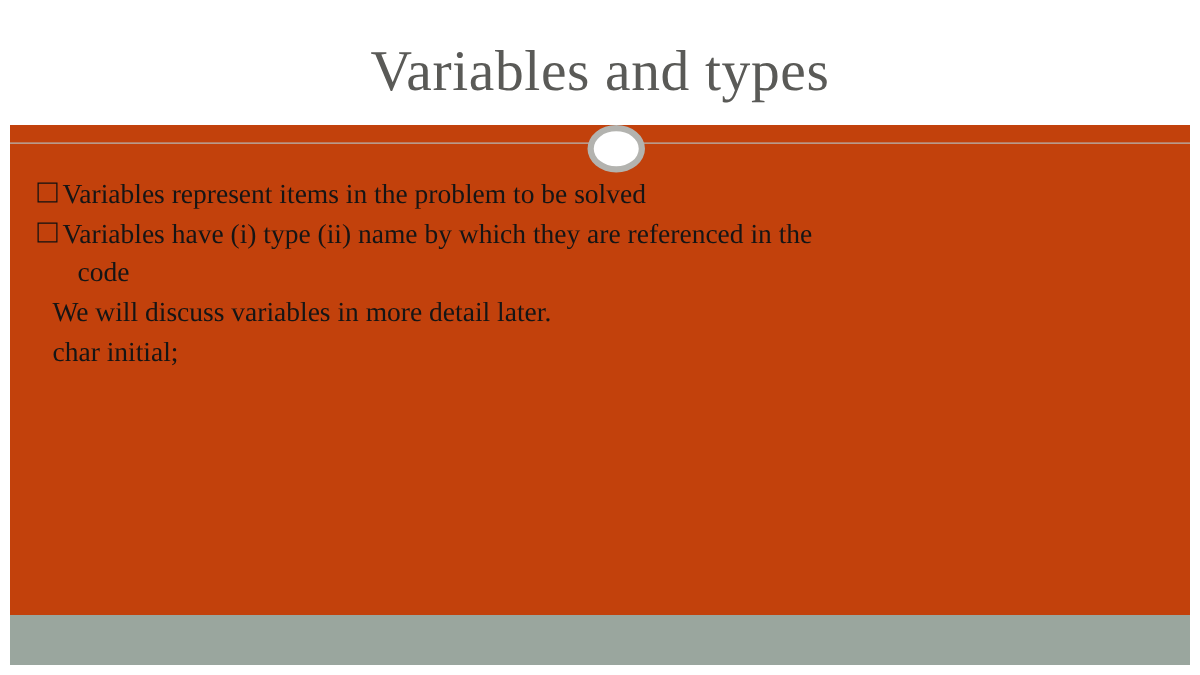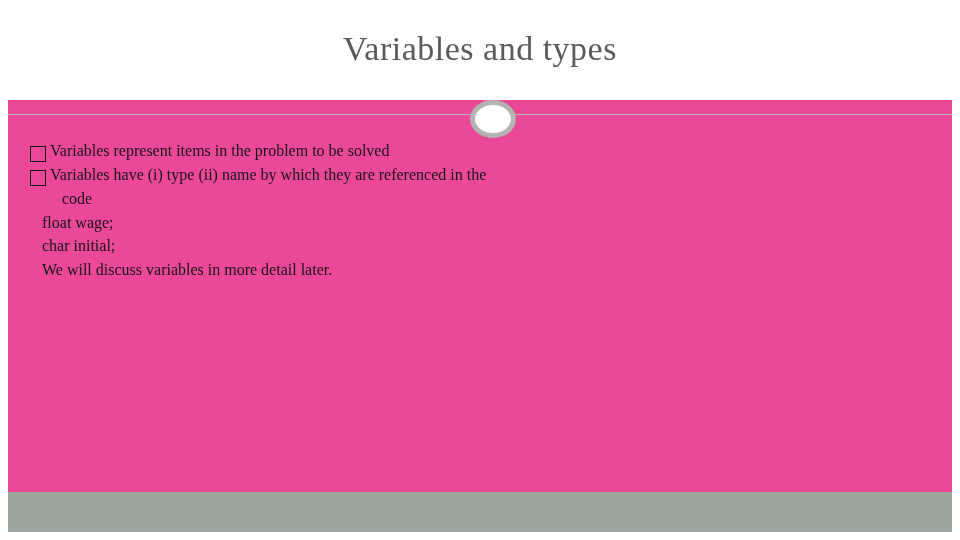--- a/index.html
+++ b/index.html
@@ -1,23 +1,23 @@
 <!DOCTYPE html>
 <html><head>
 <meta charset="utf-8">
 <style>
   html,body{margin:0;padding:0;width:960px;height:540px;font-family:Georgia,'Times New Roman',serif;background:#fff;overflow:hidden}
   .slide{position:relative;width:960px;height:540px;box-sizing:border-box}
   .frame{position:absolute;left:8px;top:8px;right:8px;bottom:8px;border:1px solid #7a7a7a}
   .header{position:absolute;left:8px;right:8px;top:8px;height:92px;background:#fff}
-  .title{color:#5a5a57;font-size:34px;font-weight:400;text-align:center;margin-top:22px;letter-spacing:0.5px}
+  .title{color:#5a5a57;font-size:46px;font-weight:400;text-align:center;margin-top:22px;letter-spacing:0.5px}
   .divider-wrap{position:absolute;left:8px;right:8px;top:100px;height:0}
   .divider-line{position:absolute;left:0;right:0;top:14px;border-top:1px solid #b7b7b4}
   .divider-circle{position:absolute;left:50%;top:0;width:36px;height:28px;margin-left:-10px;background:#fff;border:5px solid #b3b3af;border-radius:50%}
-  .body{position:absolute;left:8px;right:8px;top:100px;bottom:48px;background:#ec4899;padding:40px 22px 8px 22px;box-sizing:border-box;color:#151515;font-size:16px;line-height:1.35}
+  .body{position:absolute;left:8px;right:8px;top:100px;bottom:48px;background:#c2410c;padding:40px 22px 8px 22px;box-sizing:border-box;color:#151515;font-size:22px;line-height:1.35}
   .bullet{display:flex;align-items:flex-start;margin-bottom:2px}
   .sq{display:inline-block;width:14px;height:14px;border:1.5px solid #111;margin-right:4px;margin-top:6px;flex:0 0 auto}
   .bt{flex:1 1 auto}
   .indent{padding-left:20px}
   .plain{margin:2px 12px}
   .footer{position:absolute;left:8px;right:8px;bottom:8px;height:40px;background:#9aa69e}
 </style>
 </head>
 <body>
 <div class="slide">
@@ -34,23 +34,22 @@
       <span class="bt">Variables represent items in the problem to be solved</span>
     </div>
 
     <div class="bullet">
       <span class="sq"></span>
       <span class="bt">Variables have (i) type (ii) name by which they are referenced in the</span>
     </div>
     <div class="indent plain">code</div>
 
 
-    <div class="plain">float wage;</div>
+    <div class="plain">We will discuss variables in more detail later.</div>
     <div class="plain">char initial;</div>
-    <div class="plain">We will discuss variables in more detail later.</div>
   </div>
 
   <div class="divider-wrap">
     <div class="divider-line"></div>
     <div class="divider-circle"></div>
   </div>
 
   <div class="footer"></div>
 </div>
 

